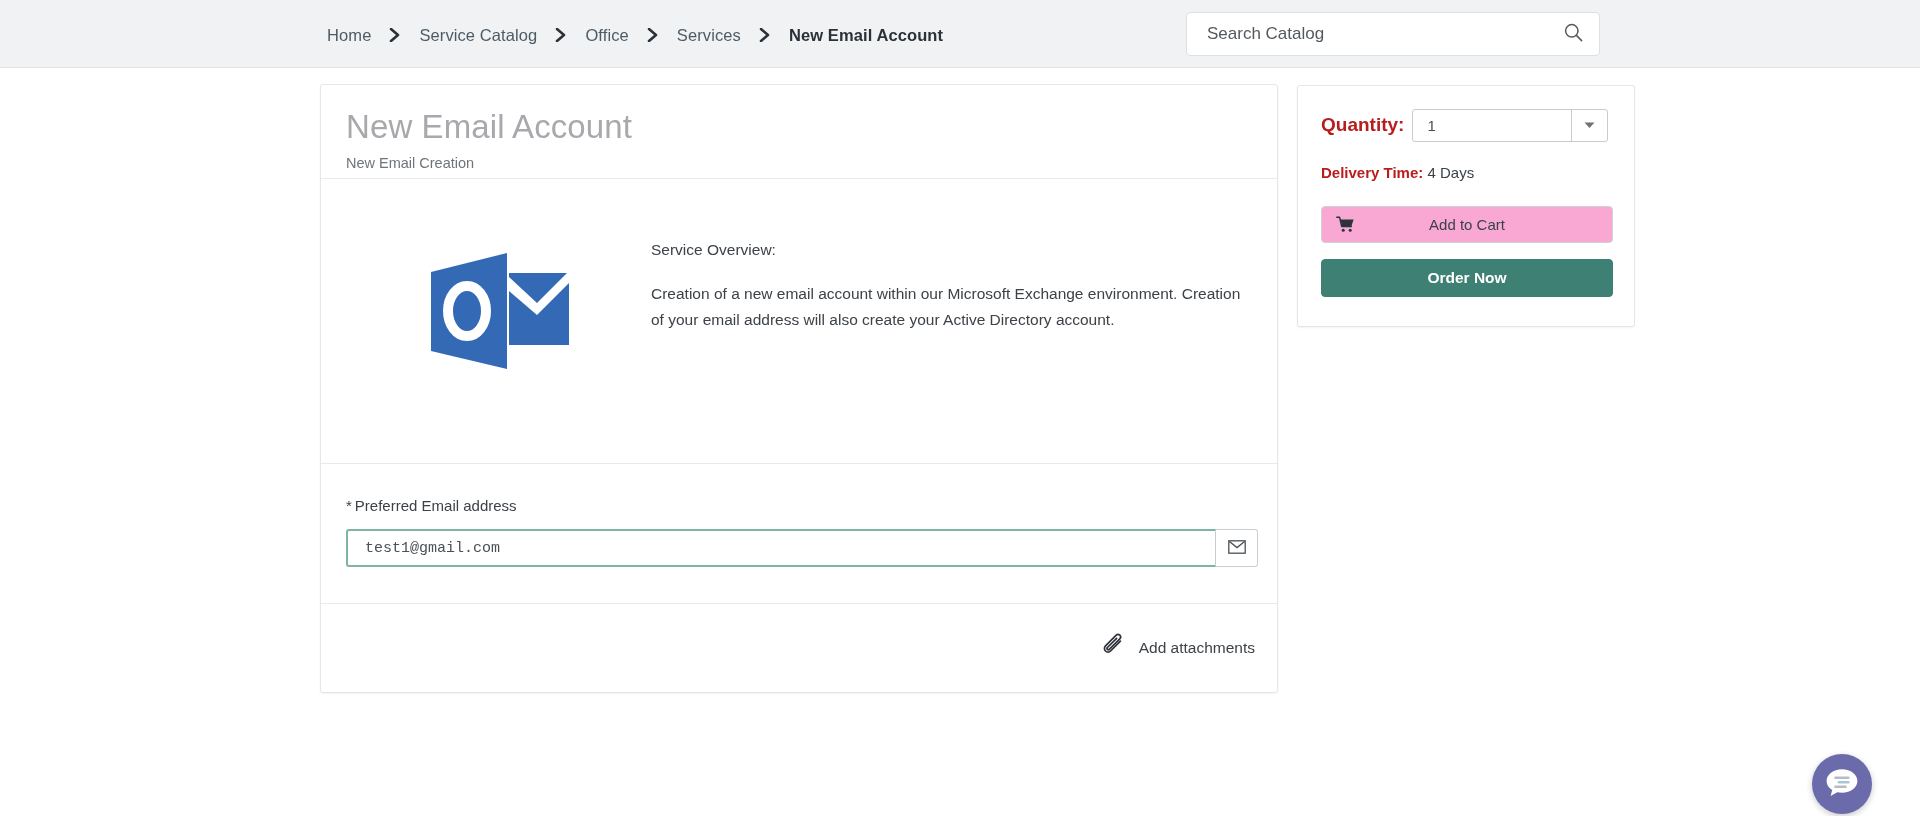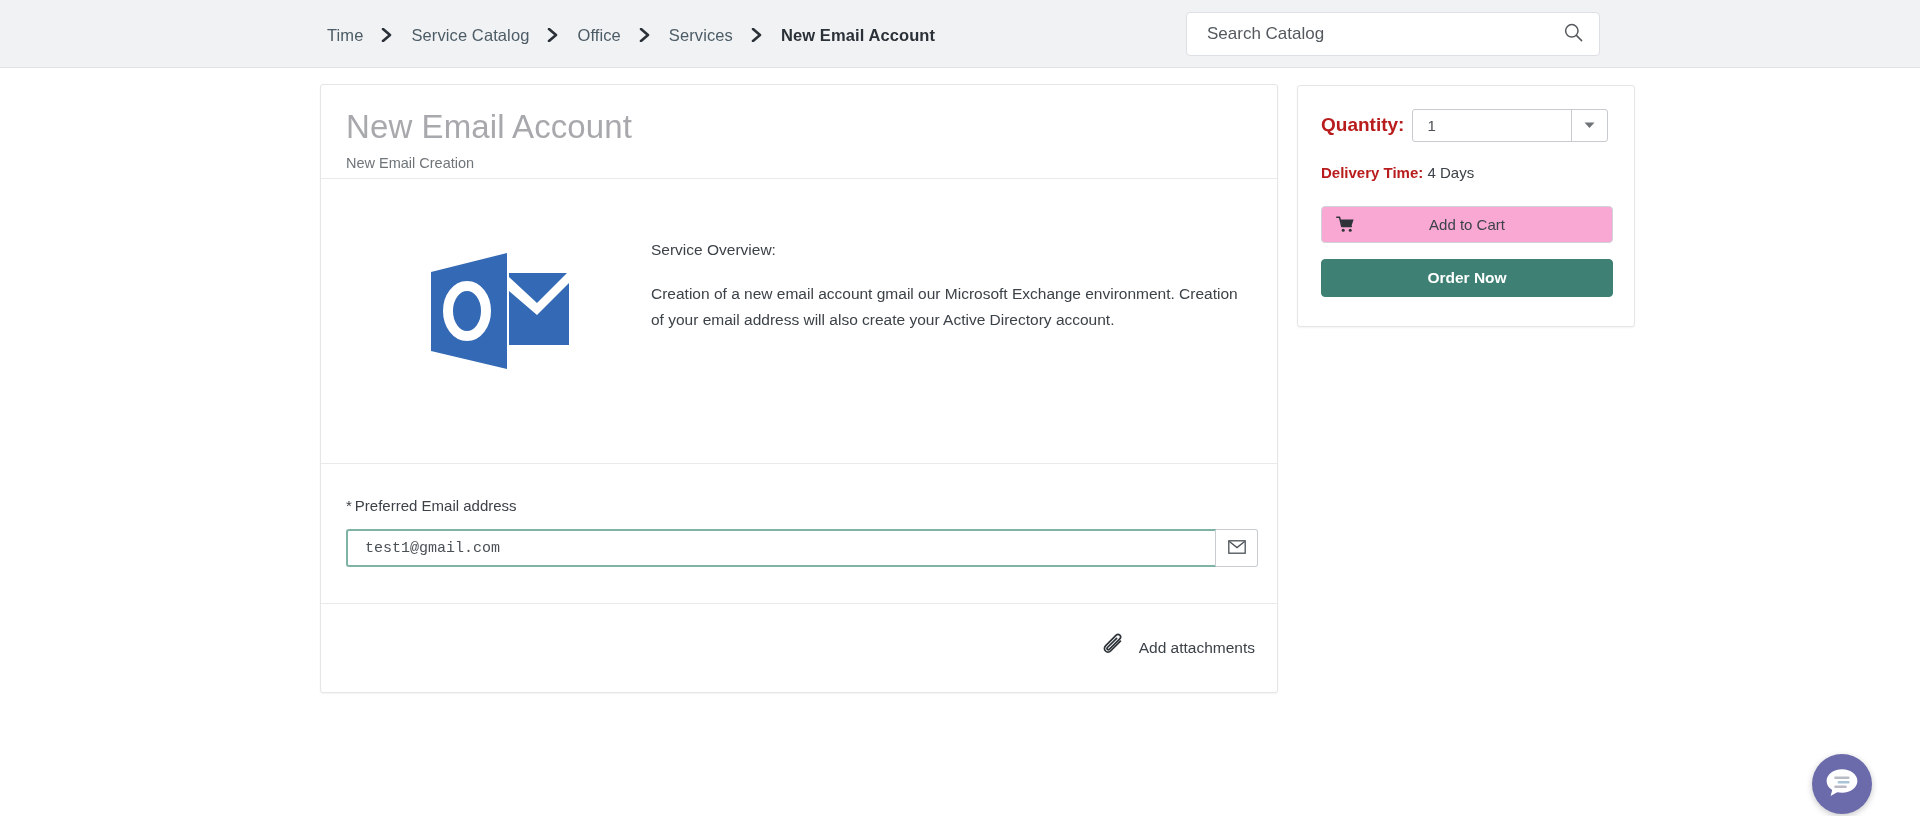--- a/index.html
+++ b/index.html
@@ -343,21 +343,21 @@
     cursor: pointer;
     box-shadow: 0 2px 6px rgba(0,0,0,0.22);
   }
 </style>
 </head>
 <body>
 
 <div class="header-band">
 
   <nav class="breadcrumb">
-    <a class="crumb" href="#">Time</a>
+    <a class="crumb" href="#">Home</a>
     <span class="crumb-sep">
       <svg width="12" height="14" viewBox="0 0 12 14">
           <path d="M2 1 L9 7 L2 13" stroke="#2b3138" stroke-width="2.6" fill="none" stroke-linecap="round" stroke-linejoin="round"></path>
         </svg>
     </span>
 
     <a class="crumb" href="#">Service Catalog</a>
     <span class="crumb-sep">
       <svg width="12" height="14" viewBox="0 0 12 14">
           <path d="M2 1 L9 7 L2 13" stroke="#2b3138" stroke-width="2.6" fill="none" stroke-linecap="round" stroke-linejoin="round"></path>
@@ -411,21 +411,21 @@
         <path d="M80 30 L108 56 L142 22 L142 34 L108 68 L80 44 Z" fill="#ffffff"></path>
 
         <path d="M2 25 L78 6 L78 122 L2 104 Z" fill="#3369b5"></path>
 
         <ellipse cx="38" cy="64" rx="19" ry="25" fill="none" stroke="#ffffff" stroke-width="10"></ellipse>
       </svg>
     </div>
 
     <div class="overview-text-block">
       <div class="overview-label">Service Overview:</div>
-      <div class="overview-body">Creation of a new email account gmail our Microsoft Exchange environment. Creation of your email address will also create your Active Directory account.</div>
+      <div class="overview-body">Creation of a new email account within our Microsoft Exchange environment. Creation of your email address will also create your Active Directory account.</div>
     </div>
   </div>
 
   <div class="field-row">
     <div class="field-label">
       <span class="req-star">*</span><span>Preferred Email address</span>
     </div>
 
     <div class="input-group">
       <input class="email-input" type="text" value="test1@gmail.com" style="">

